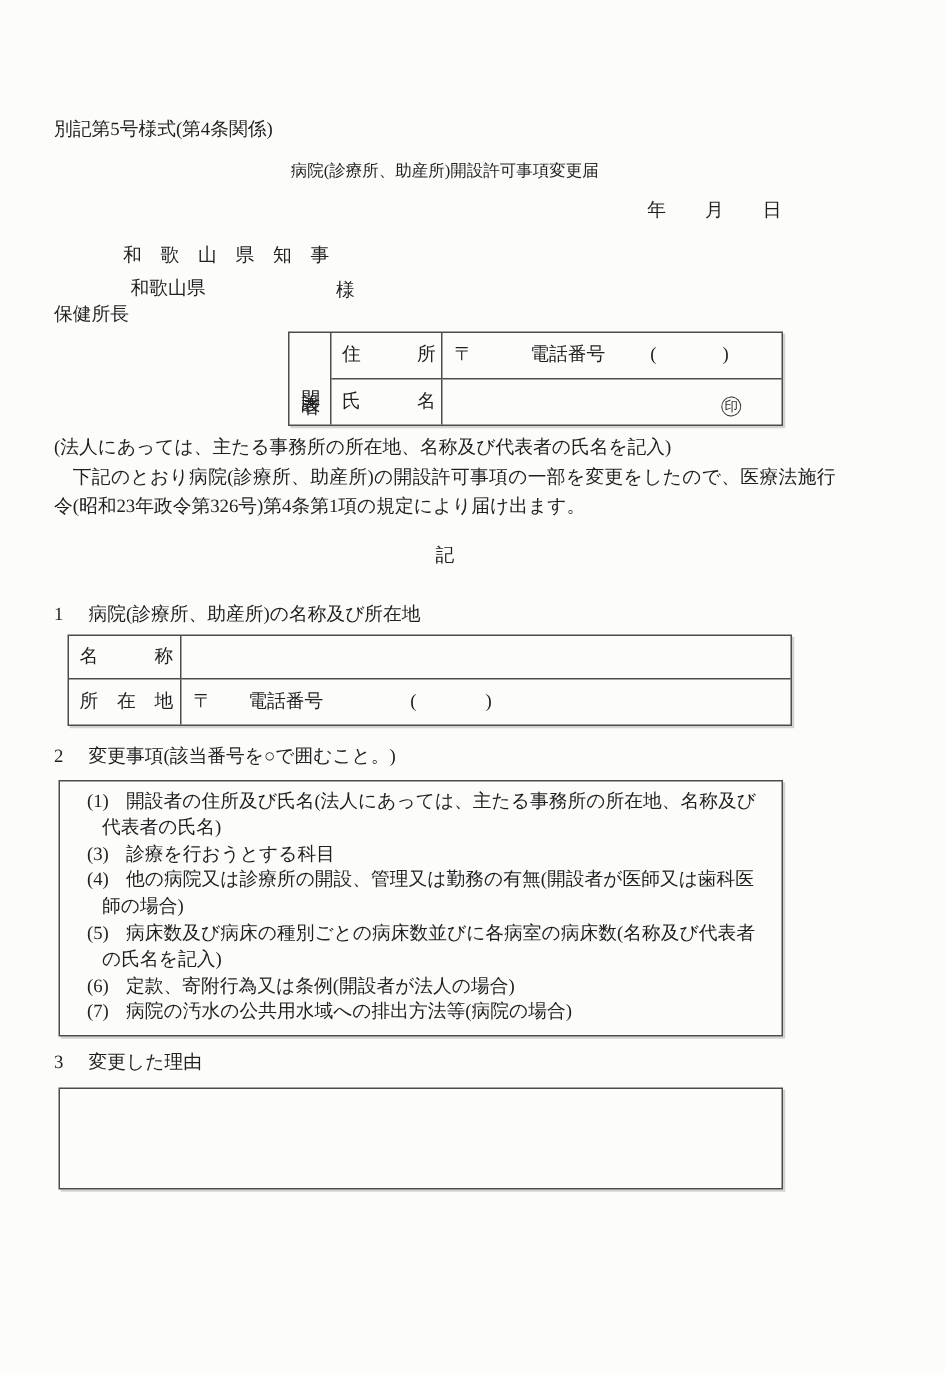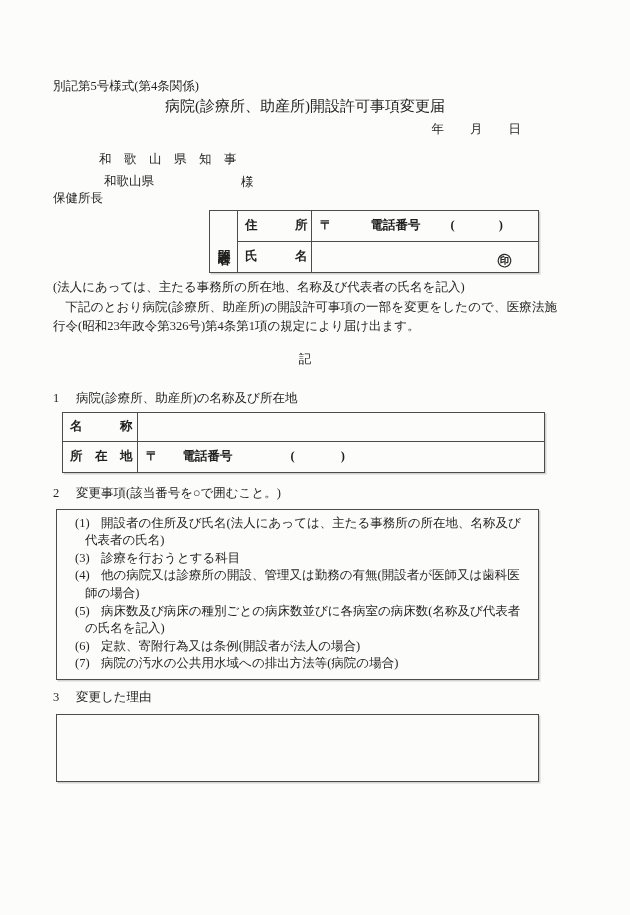--- a/index.html
+++ b/index.html
@@ -7,28 +7,28 @@
     width:630px;height:915px;
     background:#f4f4f4;
     font-family:"Liberation Serif","DejaVu Serif",serif;
     color:#1f1f1f;
   }
   .sheet{
     position:relative;
     width:630px;height:915px;
     box-sizing:border-box;
     background:#fcfcfb;
-    padding:78px 73px 0 53px;
+    padding:78px 73px 0 36px;
     font-size:12.5px;
     line-height:1.4;
     overflow:hidden;
   }
   
   .form-number{height:17px;}
-  .title{margin-top:1px;text-align:center;font-size:15px;height:18px;}
+  .title{margin-top:12px;text-align:center;font-size:11px;height:18px;}
   .date-line{
     margin-top:7px;height:17px;
     display:flex;justify-content:flex-end;gap:26px;
     padding-right:36px;
   }
   .addressee{position:relative;margin-top:13px;height:56px;}
   .addr-governor{margin-left:46px;height:17px;}
   .addr-pref{margin-left:51px;margin-top:5px;height:16px;}
   .addr-health{margin-top:1px;height:16px;}
   .honorific{position:absolute;left:188px;top:23px;}
@@ -39,21 +39,21 @@
     box-sizing:border-box;
     background:#fcfcfb;
   }
   .applicant{
     margin-left:156px;margin-top:3px;
     width:330px;
     display:grid;
     grid-template-columns:28px 74px 1fr;
     grid-template-rows:31px 30px;
   }
-  .cell{box-sizing:border-box;display:flex;align-items:center;font-weight:bold;}
+  .cell{box-sizing:border-box;display:flex;align-items:center;}
   .vlabel{
     grid-row:1/3;
     border-right:1px solid #4c4c4c;
     writing-mode:vertical-rl;
     justify-content:center;
     letter-spacing:2px;
     padding:2px 0;
   }
   .cell.lbl{
     border-right:1px solid #4c4c4c;

